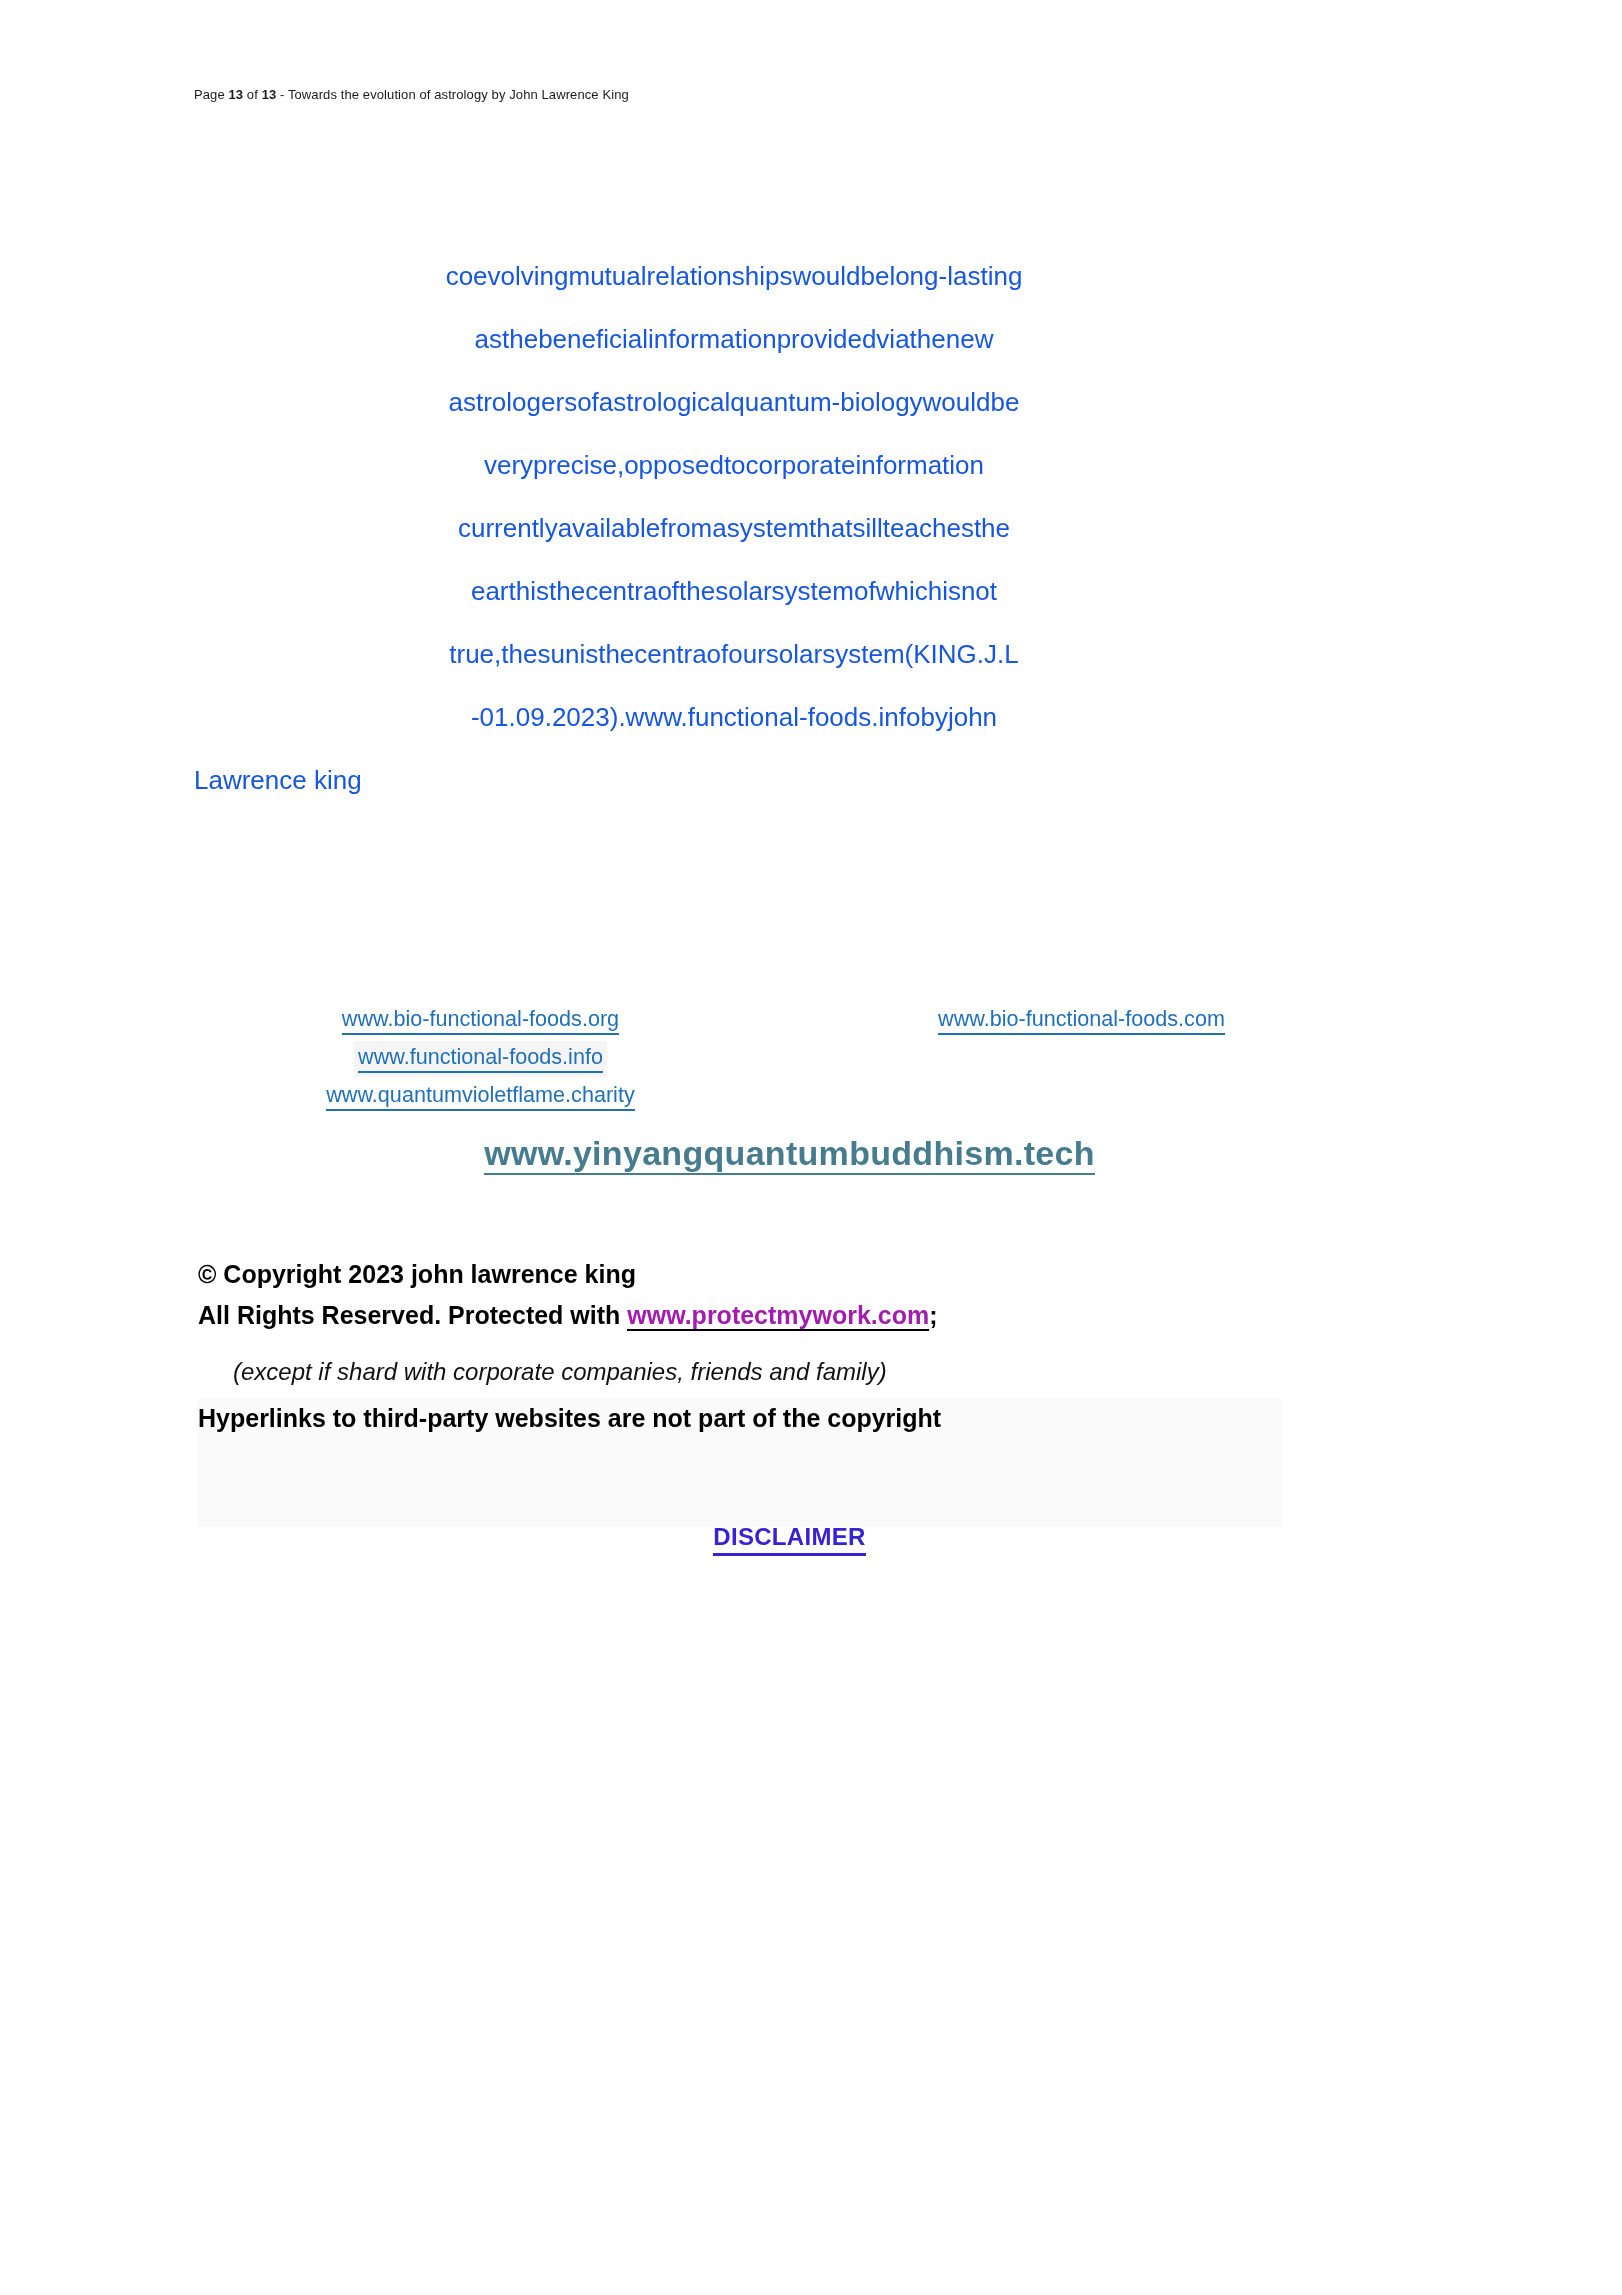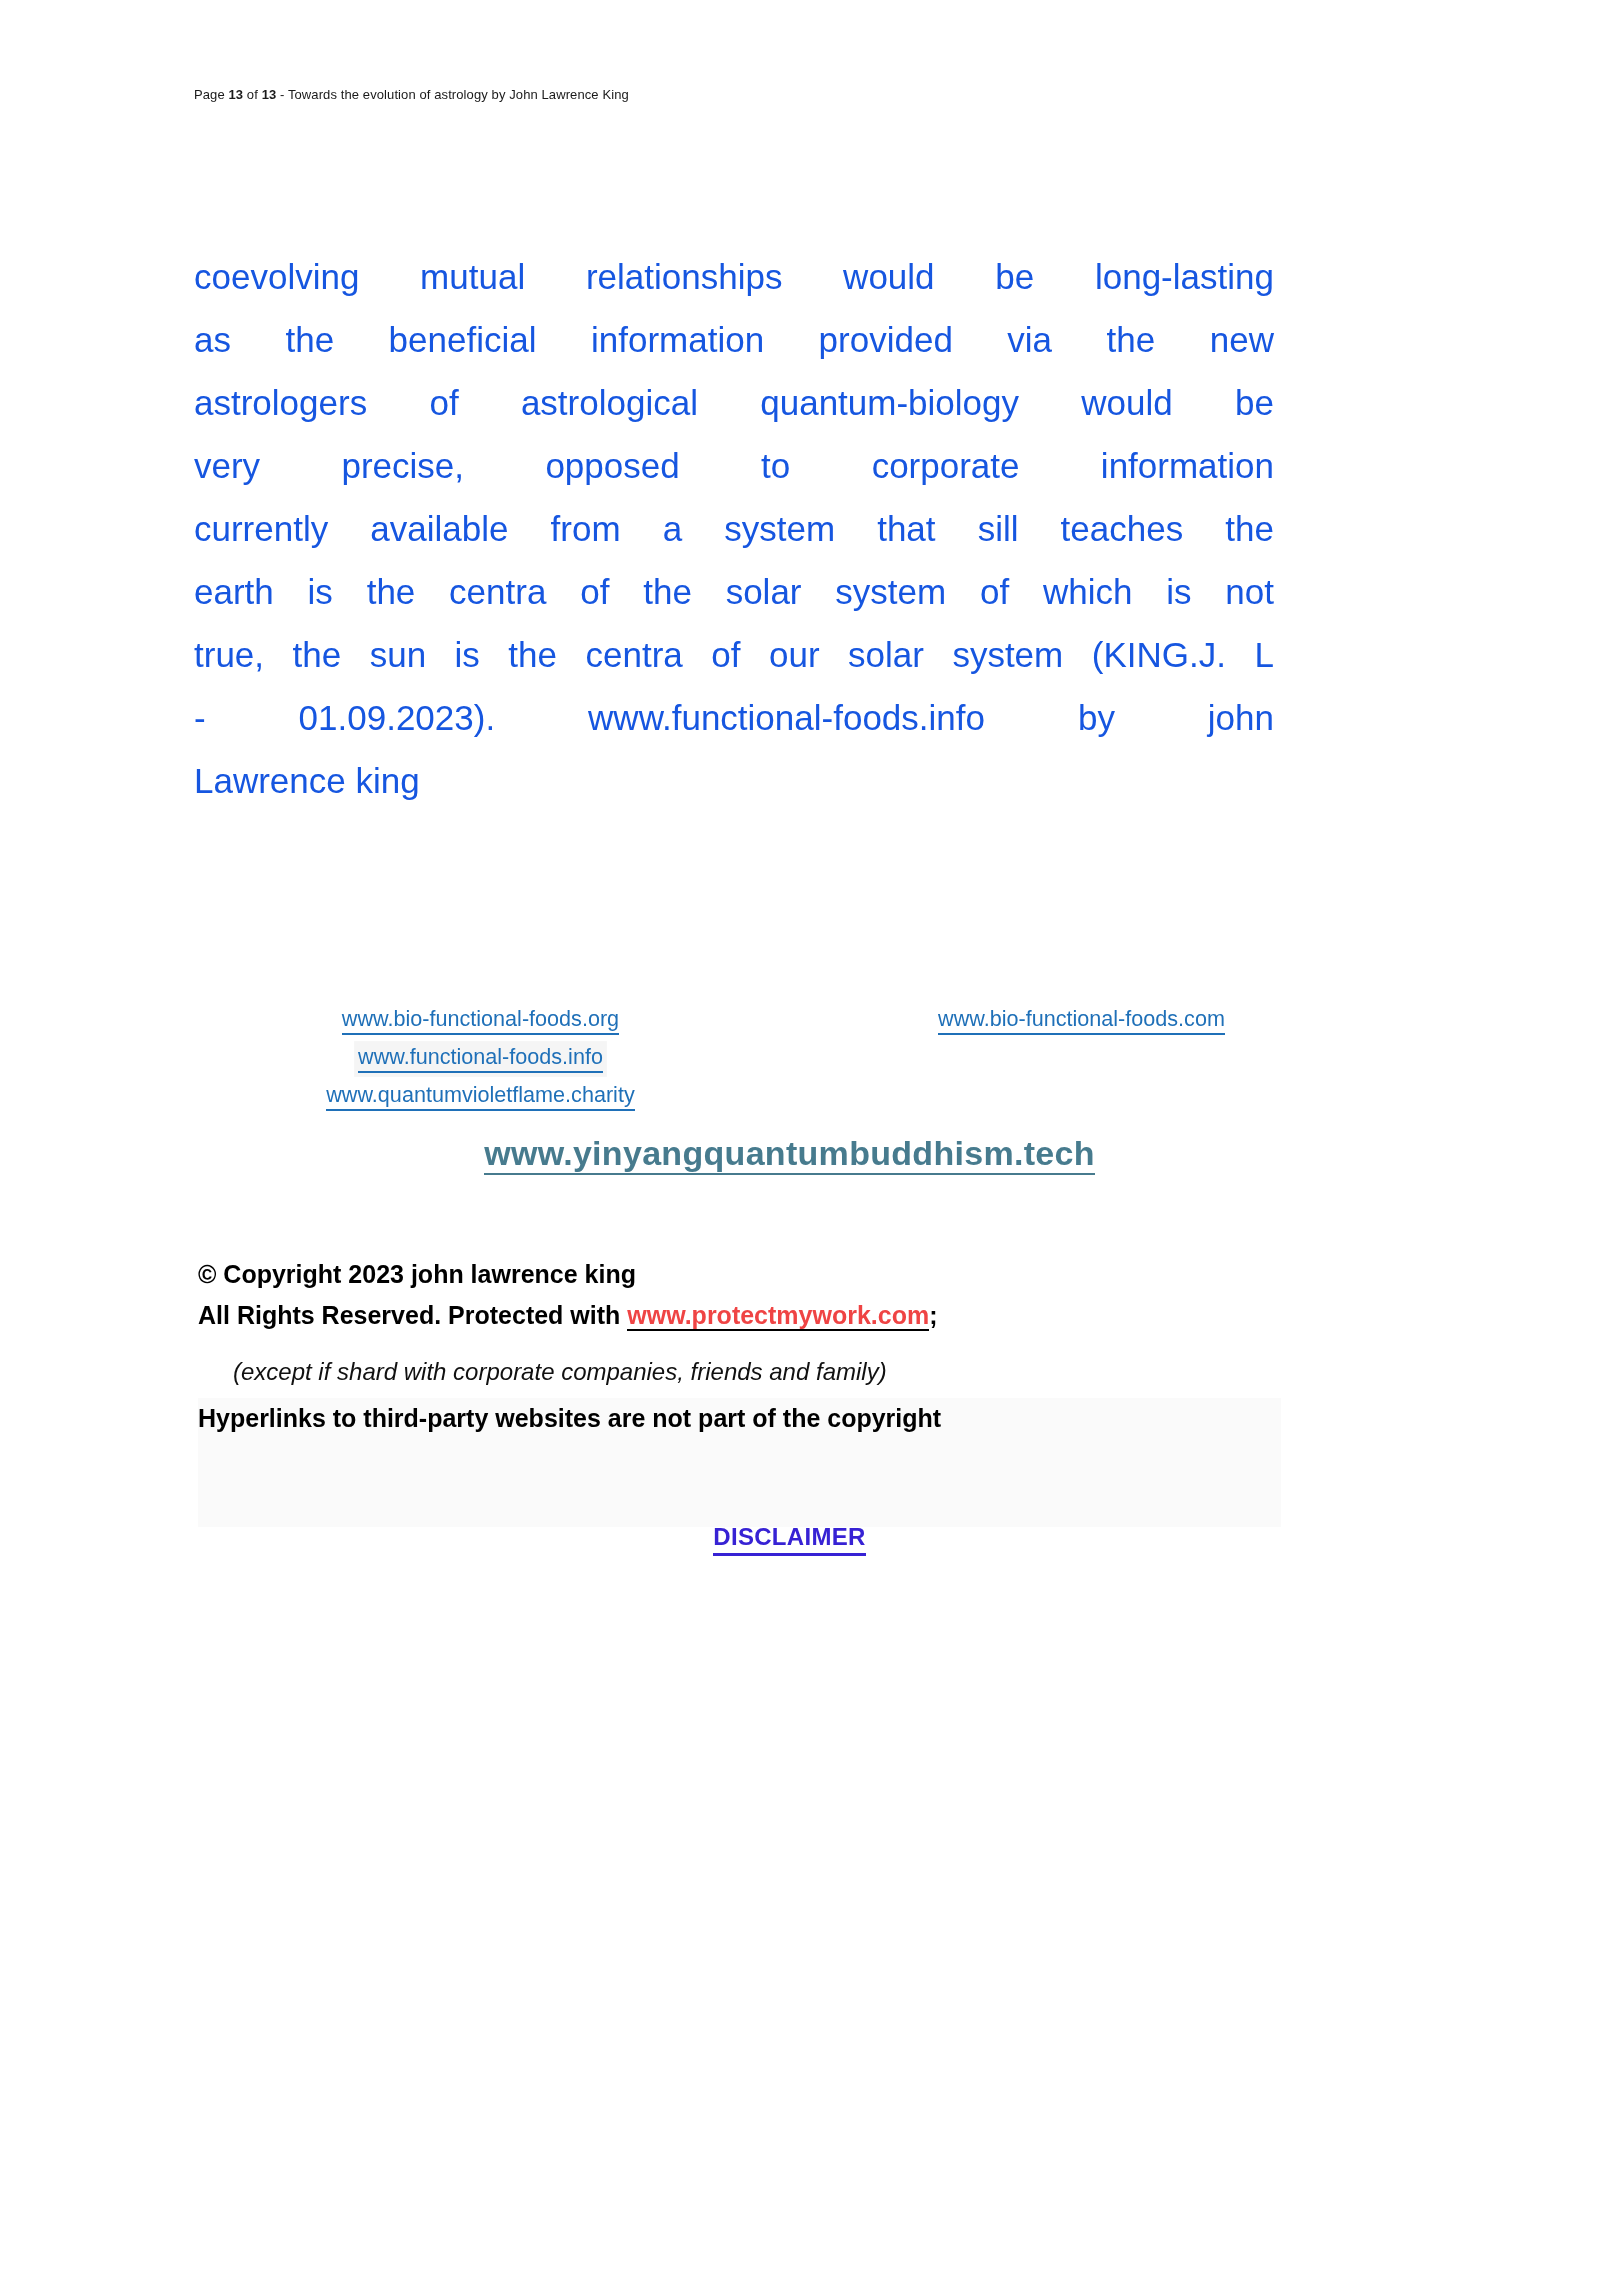--- a/index.html
+++ b/index.html
@@ -14,22 +14,22 @@
   body{
     width:1622px;height:2295px;position:relative;overflow:hidden;
     font-family:"Liberation Sans",sans-serif;color:var(--text-black);
   }
   .abs{position:absolute;}
   
   #header{left:194px;top:87px;font-size:13px;letter-spacing:0.1px;color:#1a1a1a;}
   #header .b{font-weight:bold;}
   
   #paragraph{left:194px;top:245px;width:1080px;color:var(--paragraph-blue);}
-  .jline{display:flex;justify-content:space-between;height:63px;align-items:center;
-         font-size:35px;white-space:nowrap;}
+  .jline{display:flex;justify-content:center;height:63px;align-items:center;
+         font-size:26px;white-space:nowrap;}
   .jline.last{display:block;line-height:63px;}
   
   .linkcol{top:1002px;text-align:center;}
   #links-left{left:222px;width:517px;}
   #links-right{left:820px;width:523px;}
   .linkrow{height:38px;display:flex;align-items:center;justify-content:center;}
   a.doclink{
     font-size:21.6px;color:var(--link-blue);text-decoration:none;cursor:pointer;
     border-bottom:2px solid var(--link-blue);padding-bottom:2px;line-height:1.1;
   }
@@ -38,21 +38,21 @@
   #big-link-wrap{left:194px;top:1134px;width:1191px;text-align:center;}
   #big-link{
     font-size:34px;font-weight:bold;color:var(--big-link-teal);text-decoration:none;
     border-bottom:2.6px solid var(--big-link-teal);padding-bottom:1px;cursor:pointer;
     letter-spacing:0.3px;
   }
   
   .cline{left:198px;font-size:25px;font-weight:bold;color:#000;}
   #c1{top:1260px;}
   #c2{top:1301px;}
-  #c2 a{color:#ef4444;text-decoration:none;border-bottom:2.6px solid #000;cursor:pointer;text-align:right;}
+  #c2 a{color:#a21caf;text-decoration:none;border-bottom:2.6px solid #000;cursor:pointer;text-align:right;}
   #c3{top:1358px;font-size:24px;font-weight:normal;font-style:italic;color:#111;margin-left:35px;}
   #c4{top:1404px;z-index:2;}
   #graybox{left:198px;top:1398px;width:1083px;height:129px;background:#fafafa;z-index:1;}
   
   #disclaimer-wrap{left:194px;top:1523px;width:1191px;text-align:center;z-index:3;}
   #disclaimer-link{
     font-size:24px;font-weight:bold;color:var(--disclaimer-blue);text-decoration:none;
     border-bottom:3.9px solid var(--disclaimer-blue);padding-bottom:3px;cursor:pointer;
     letter-spacing:0.3px;
   }

